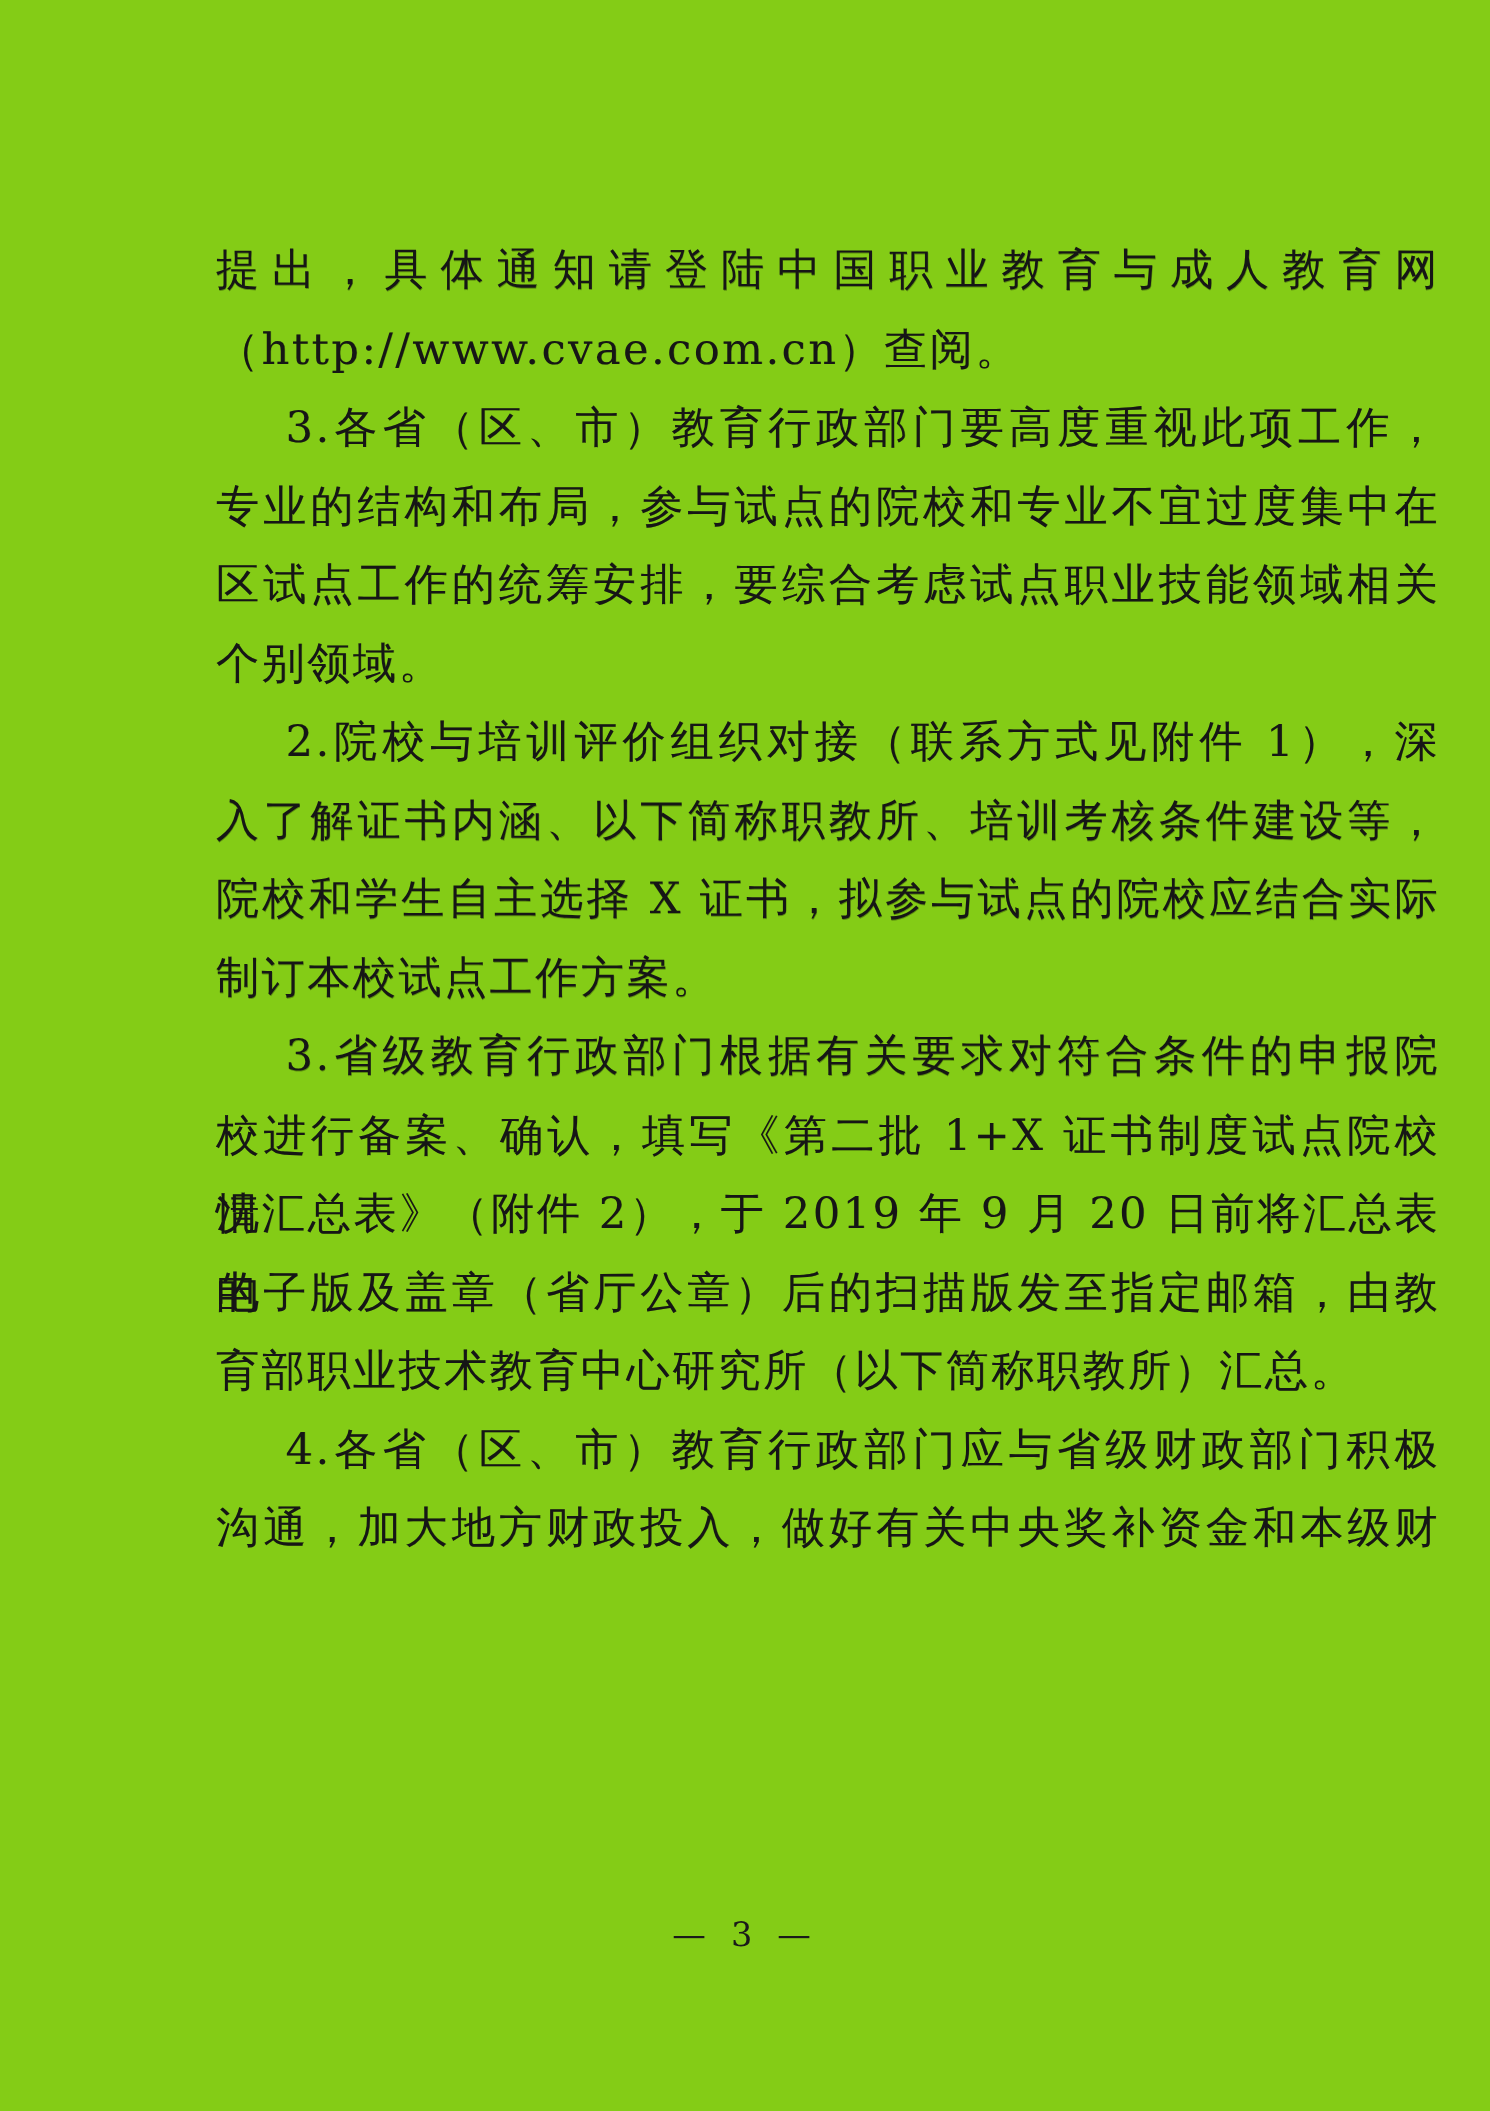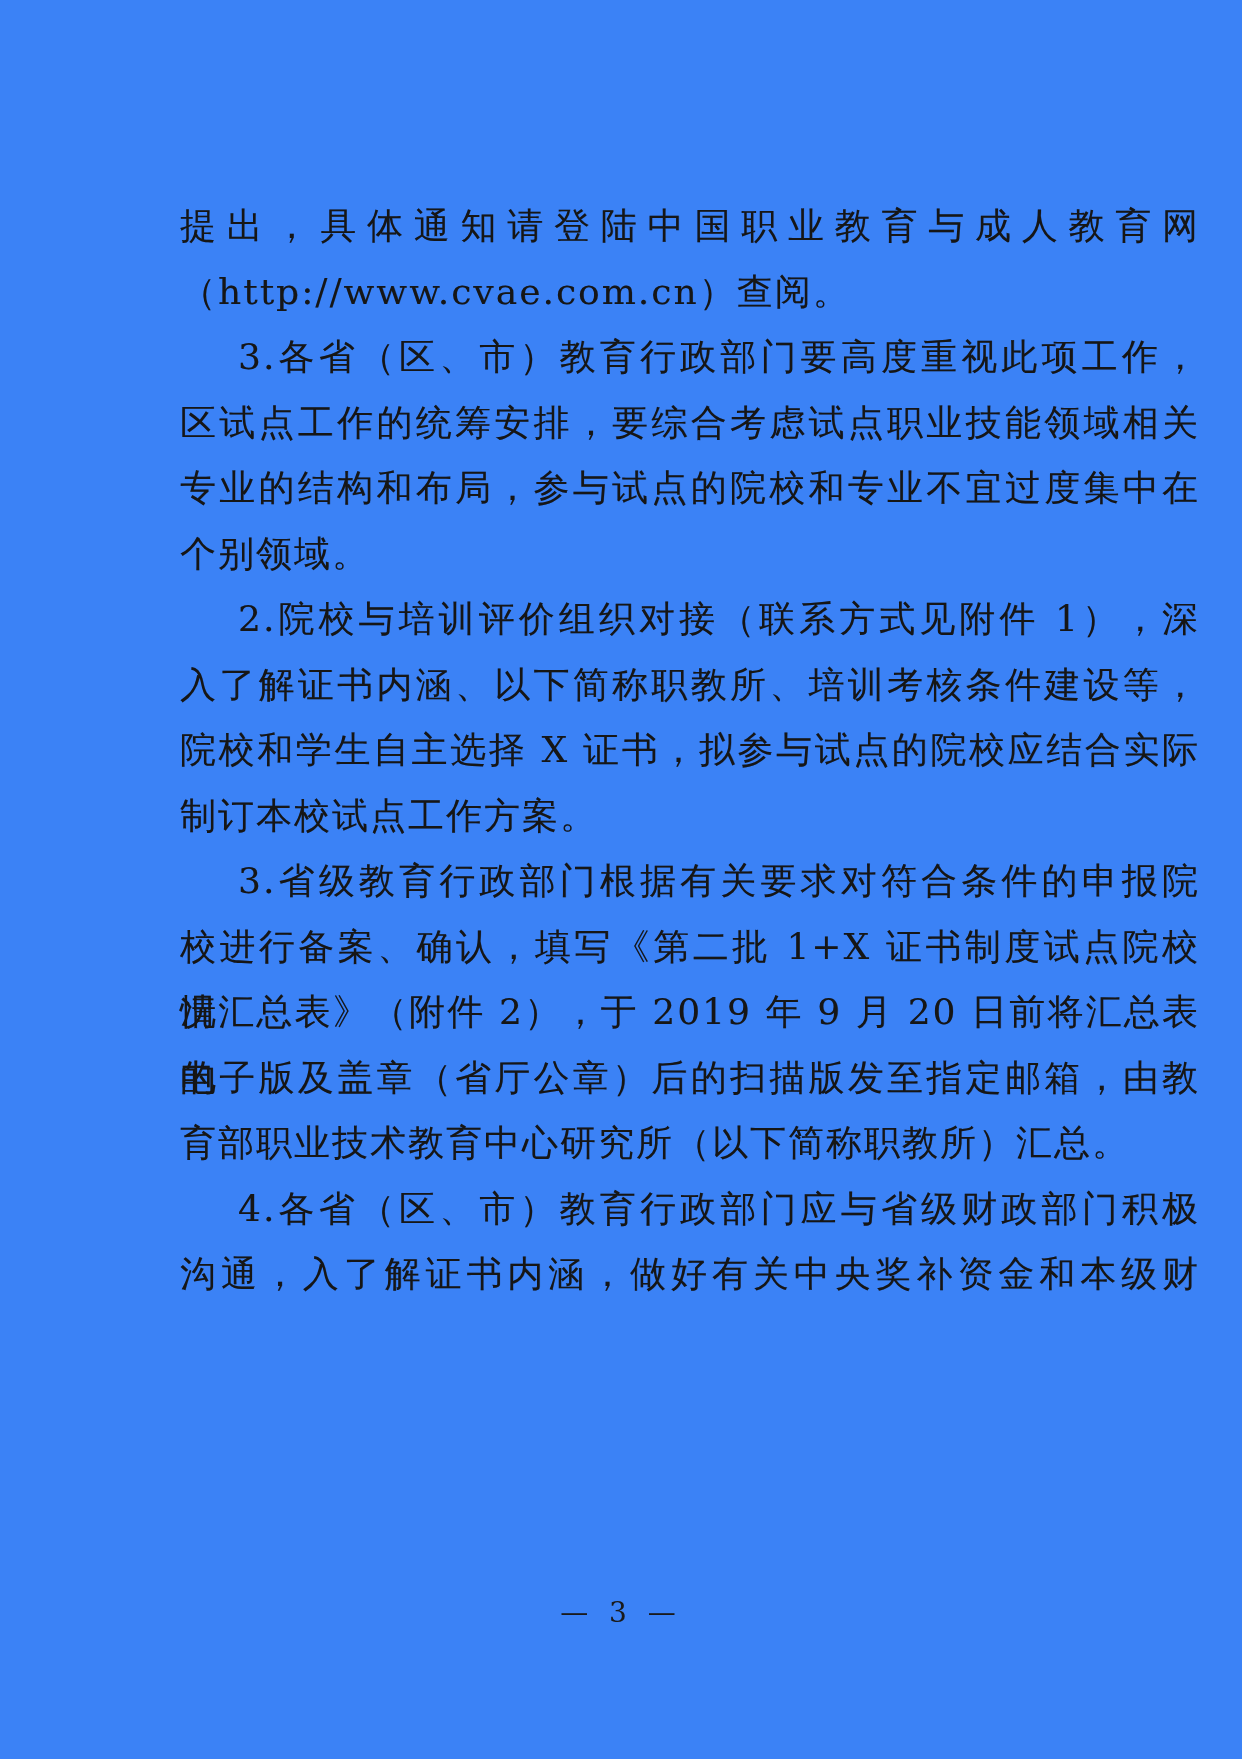--- a/index.html
+++ b/index.html
@@ -5,21 +5,21 @@
   html, body {
     margin: 0;
     padding: 0;
     background: #e8e8e8;
   }
   .page {
     position: relative;
     width: 1242px;
     height: 1759px;
     margin: 0 auto;
-    background: #3b82f6;
+    background: #84cc16;
     overflow: hidden;
     font-family: "DejaVu Serif", "Liberation Serif", serif;
     color: #161616;
   }
   .content {
     position: absolute;
     left: 180px;
     top: 193px;
     width: 1020px;
     font-size: 36px;
@@ -59,29 +59,29 @@
   }
 </style>
 </head>
 <body>
 
 <div class="page">
   <div class="content">
     <div class="line j">提出，具体通知请登陆中国职业教育与成人教育网</div>
     <div class="line">（http://www.cvae.com.cn）查阅。</div>
     <div class="line j f">3.各省（区、市）教育行政部门要高度重视此项工作，</div>
+    <div class="line j">专业的结构和布局，参与试点的院校和专业不宜过度集中在</div>
     <div class="line j">区试点工作的统筹安排，要综合考虑试点职业技能领域相关</div>
-    <div class="line j">专业的结构和布局，参与试点的院校和专业不宜过度集中在</div>
     <div class="line">个别领域。</div>
     <div class="line j f">2.院校与培训评价组织对接（联系方式见附件 1），深</div>
     <div class="line j">入了解证书内涵、以下简称职教所、培训考核条件建设等，</div>
     <div class="line j">院校和学生自主选择 X 证书，拟参与试点的院校应结合实际</div>
     <div class="line">制订本校试点工作方案。</div>
     <div class="line j f">3.省级教育行政部门根据有关要求对符合条件的申报院</div>
     <div class="line j">校进行备案、确认，填写《第二批 1+X 证书制度试点院校情</div>
     <div class="line j">况汇总表》（附件 2），于 2019 年 9 月 20 日前将汇总表的</div>
     <div class="line j">电子版及盖章（省厅公章）后的扫描版发至指定邮箱，由教</div>
     <div class="line">育部职业技术教育中心研究所（以下简称职教所）汇总。</div>
     <div class="line j f">4.各省（区、市）教育行政部门应与省级财政部门积极</div>
-    <div class="line j">沟通，入了解证书内涵，做好有关中央奖补资金和本级财</div>
+    <div class="line j">沟通，加大地方财政投入，做好有关中央奖补资金和本级财</div>
   </div>
   <div class="page-number">— 3 —</div>
 </div>
 
 </body></html>

